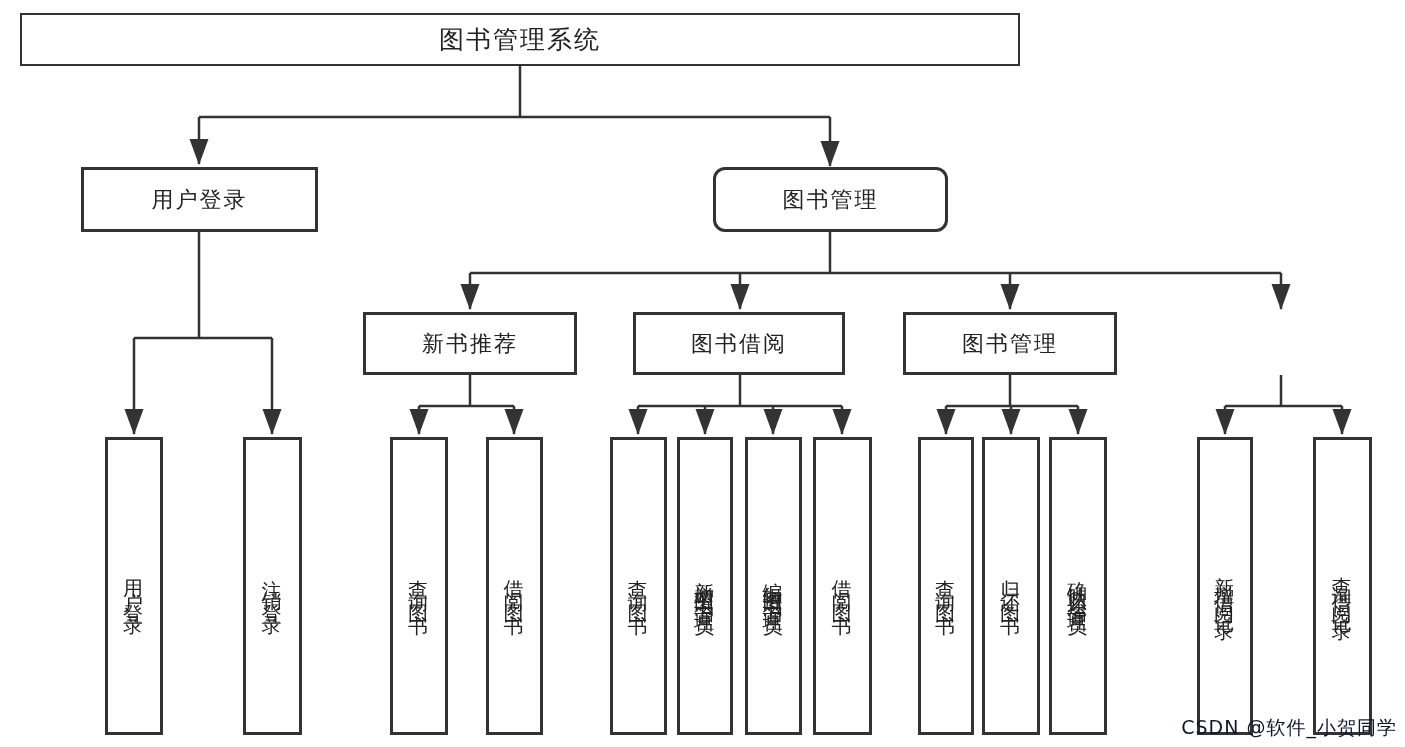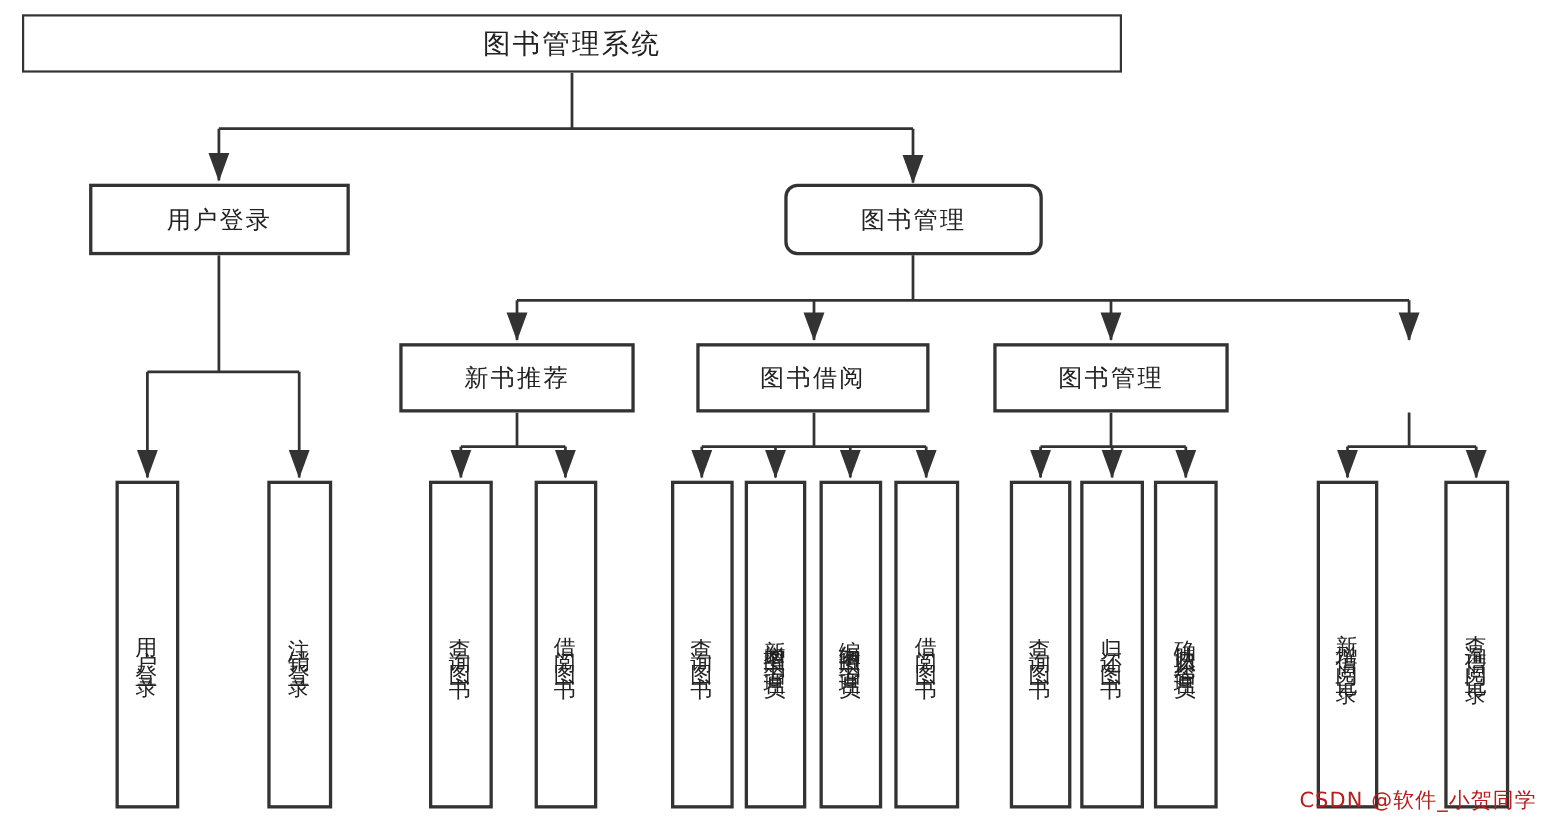--- a/index.html
+++ b/index.html
@@ -31,21 +31,21 @@
     letter-spacing:12px;
     padding-top:4px;
   }
   .v-long{letter-spacing:5px;}
   .watermark{
     position:absolute;
     right:8px;
     bottom:6px;
     font-size:19px;
     letter-spacing:1px;
-    color:#b91c1c;
+    color:#0f172a;
     white-space:nowrap;
   }
 </style>
 </head>
 <body>
 
 <div class="stage">
 
   <svg class="wires" width="1405" height="747" viewBox="0 0 1405 747" xmlns="http://www.w3.org/2000/svg">
     <defs>

